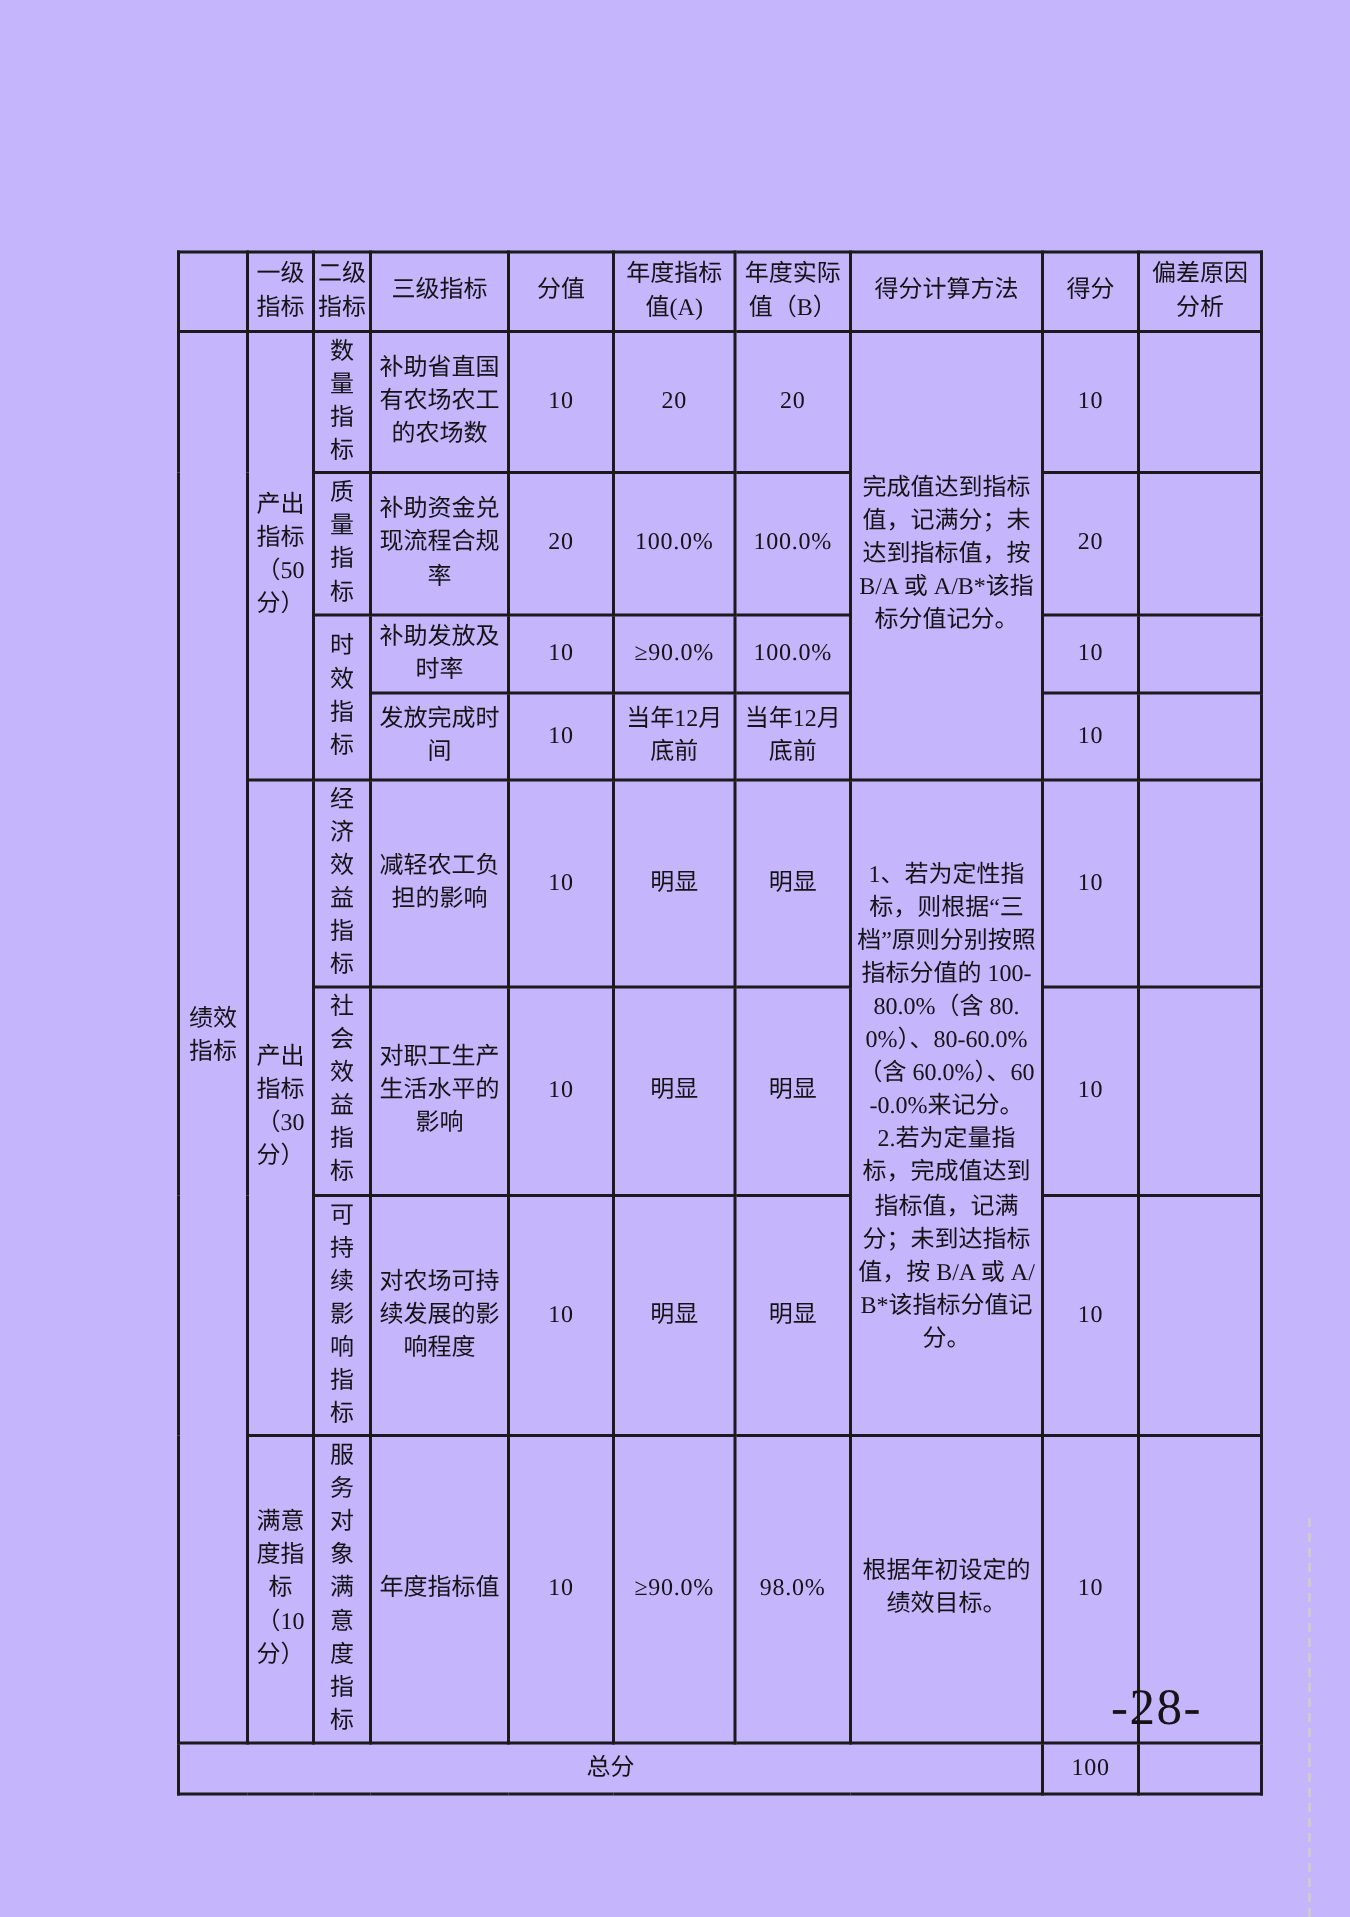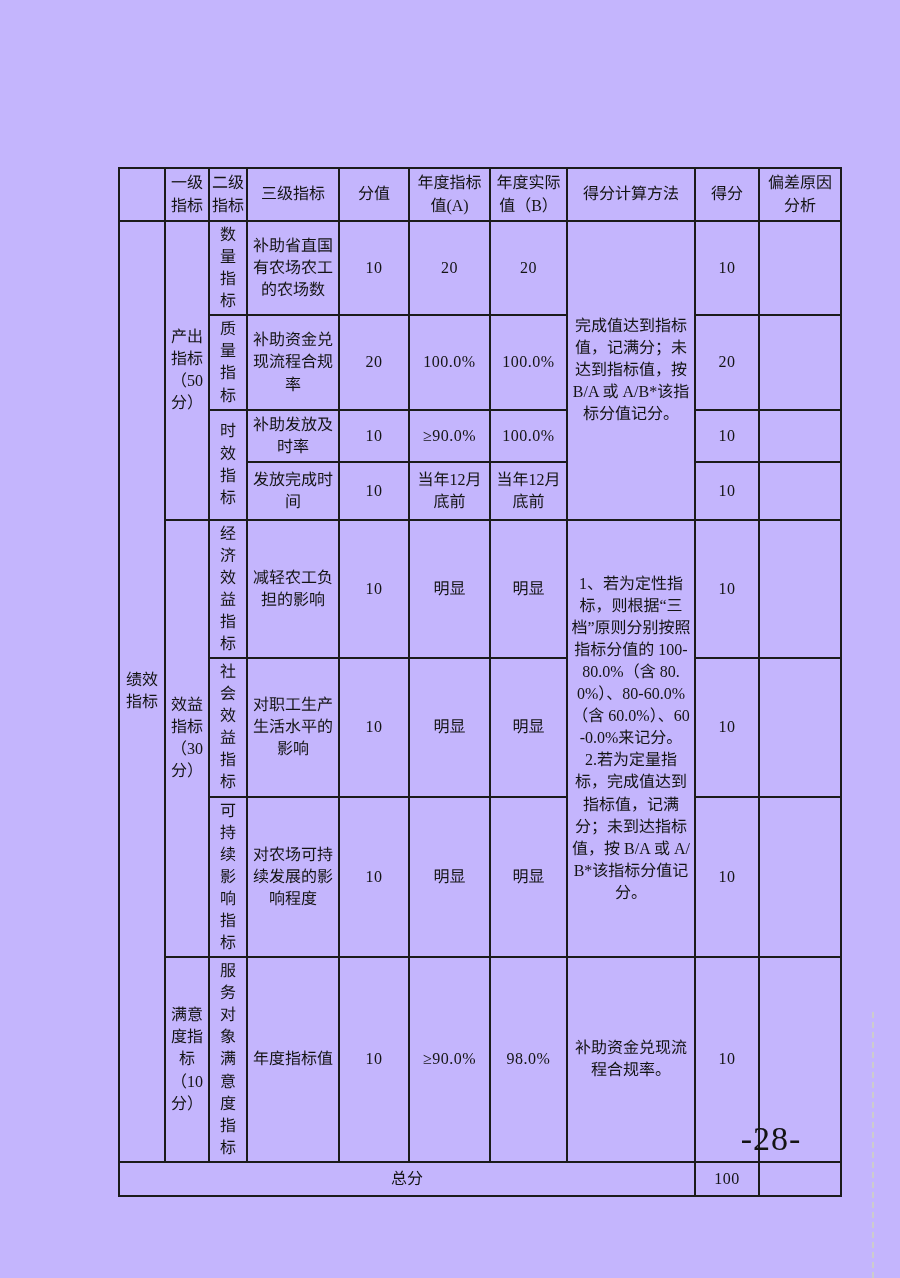--- a/index.html
+++ b/index.html
@@ -141,21 +141,21 @@
     <tr style="height:58px">
       <td class="lvl3">发放完成时间</td>
       <td class="num">10</td>
       <td>当年12月底前</td>
       <td>当年12月底前</td>
       <td class="num">10</td>
       <td></td>
     </tr>
 
     <tr style="height:78px">
-      <td rowspan="3">效益指标（30分）</td>
+      <td rowspan="3">产出指标（30分）</td>
       <td>经济效益指标</td>
       <td class="lvl3">减轻农工负担的影响</td>
       <td class="num">10</td>
       <td>明显</td>
       <td>明显</td>
       <td rowspan="3" class="calc">1、若为定性指标，则根据“三档”原则分别按照指标分值的 100-80.0%（含 80.0%）、80-60.0%（含 60.0%）、60-0.0%来记分。
 2.若为定量指标，完成值达到指标值，记满分；未到达指标值，按 B/A 或 A/B*该指标分值记分。</td>
       <td class="num">10</td>
       <td></td>
     </tr>
@@ -180,21 +180,21 @@
       <td></td>
     </tr>
 
     <tr style="height:113px">
       <td>满意度指标（10分）</td>
       <td>服务对象满意度指标</td>
       <td class="lvl3">年度指标值</td>
       <td class="num">10</td>
       <td class="num">≥90.0%</td>
       <td class="num">98.0%</td>
-      <td class="calc">补助资金兑现流程合规率。</td>
+      <td class="calc">根据年初设定的绩效目标。</td>
       <td class="num">10</td>
       <td></td>
     </tr>
 
     <tr style="height:34px">
       <td colspan="8">总分</td>
       <td class="num">100</td>
       <td></td>
     </tr>
   </tbody>

